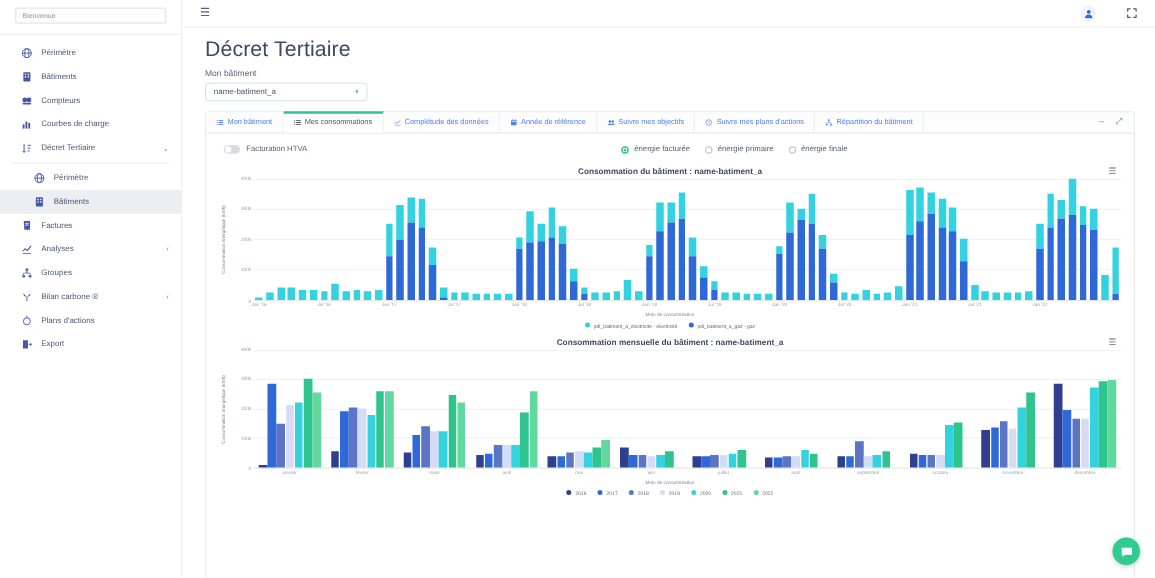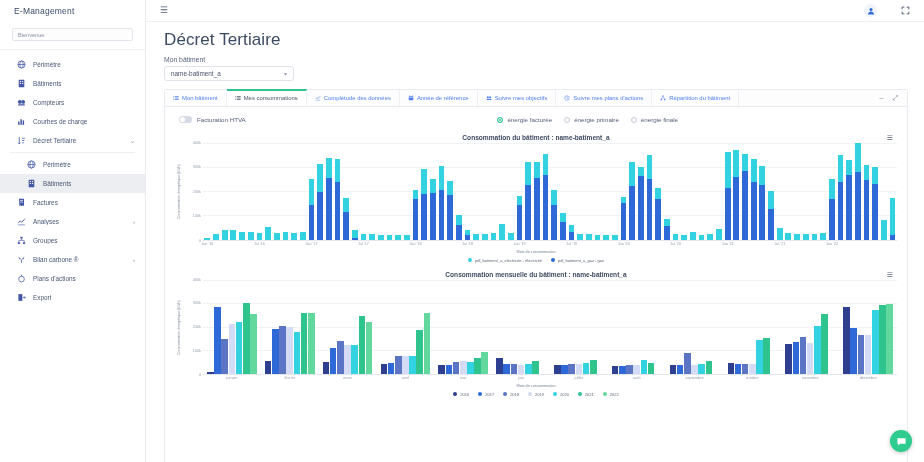--- a/index.html
+++ b/index.html
@@ -179,21 +179,20 @@
     cursor: pointer; box-shadow: 0 1px 4px rgba(0,0,0,.22);
   }
   .chat-bubble svg { width: 11px; height: 11px; }
 </style>
 </head>
 <body>
 
 <div class="app">
 
   <aside class="sidebar">
-    <div class="brand">E-Management</div>
     <div class="welcome-wrap">
       <div class="welcome-box">Bienvenue</div>
     </div>
     <div class="nav-sep"></div>
     <nav class="nav" id="nav-list">
         <div class="nav-item">
           <span class="nav-ic">
             <svg viewBox="0 0 16 16" fill="none" stroke="currentColor" stroke-width="1.3">
               <circle cx="8" cy="8" r="6.4"></circle>
               <ellipse cx="8" cy="8" rx="3" ry="6.4"></ellipse>

